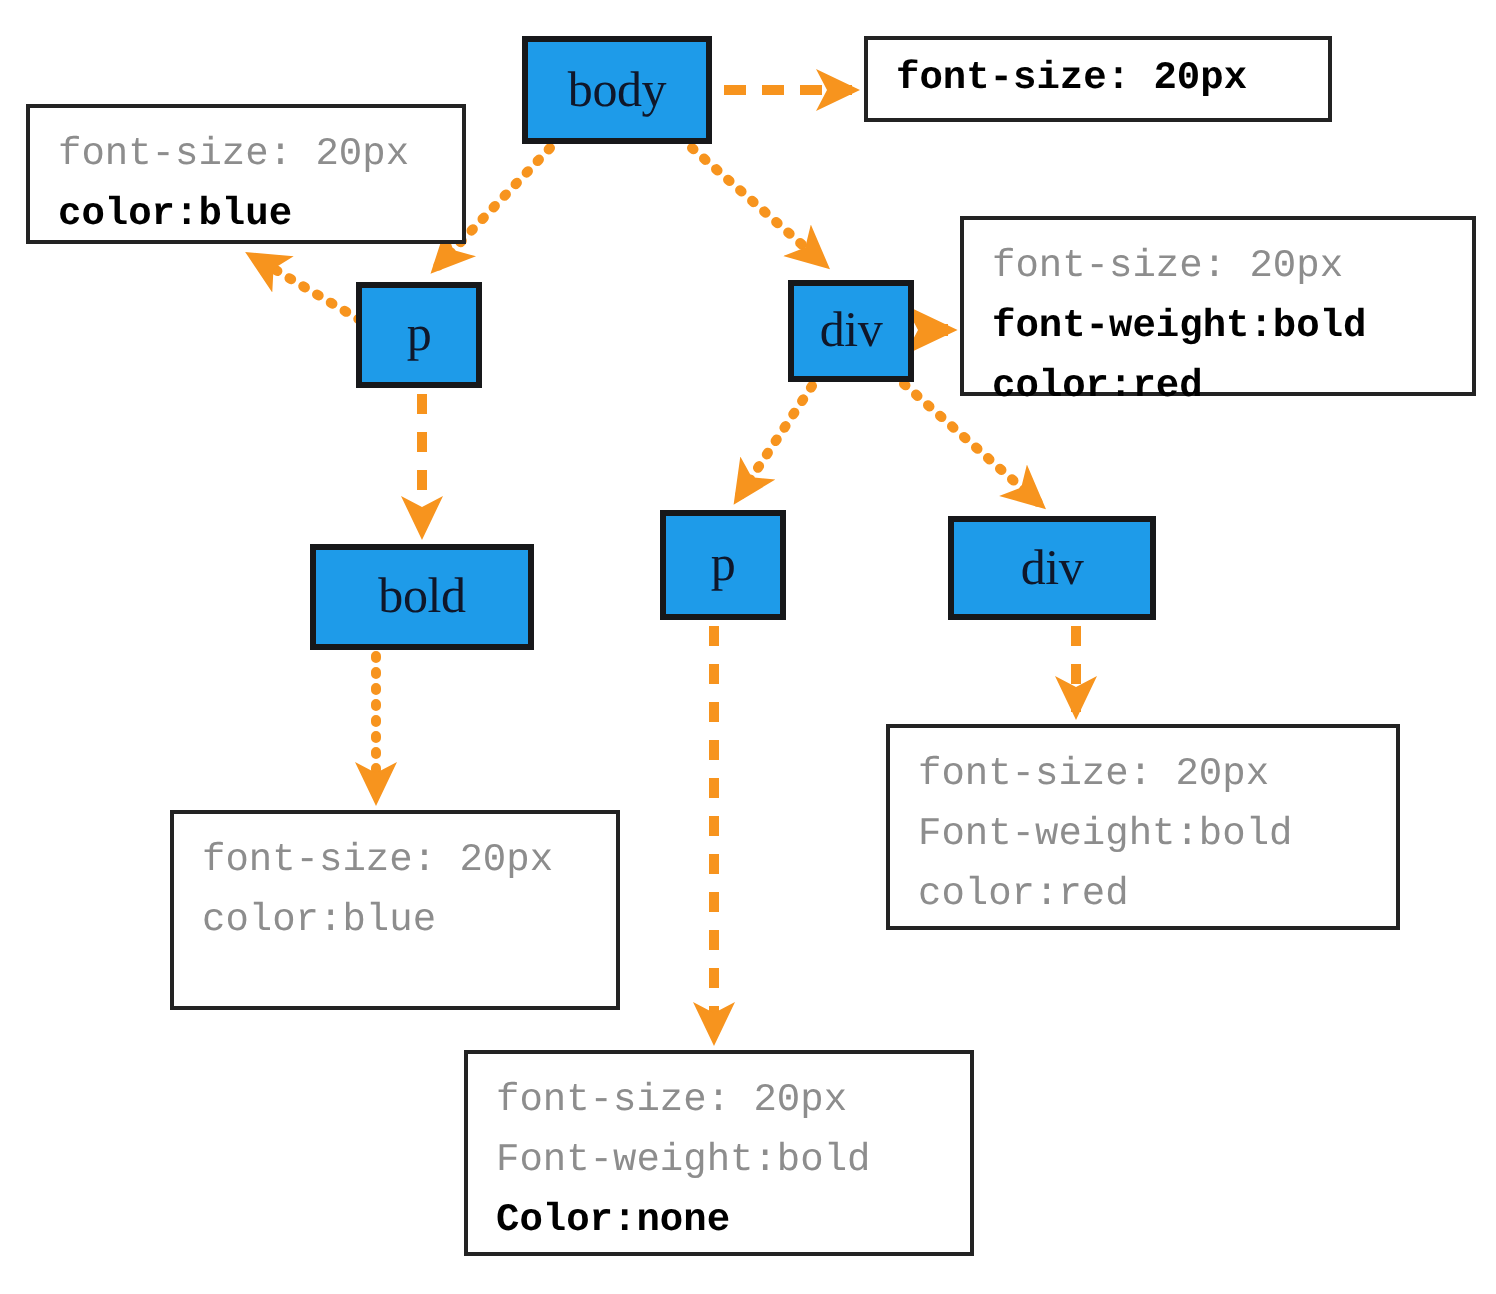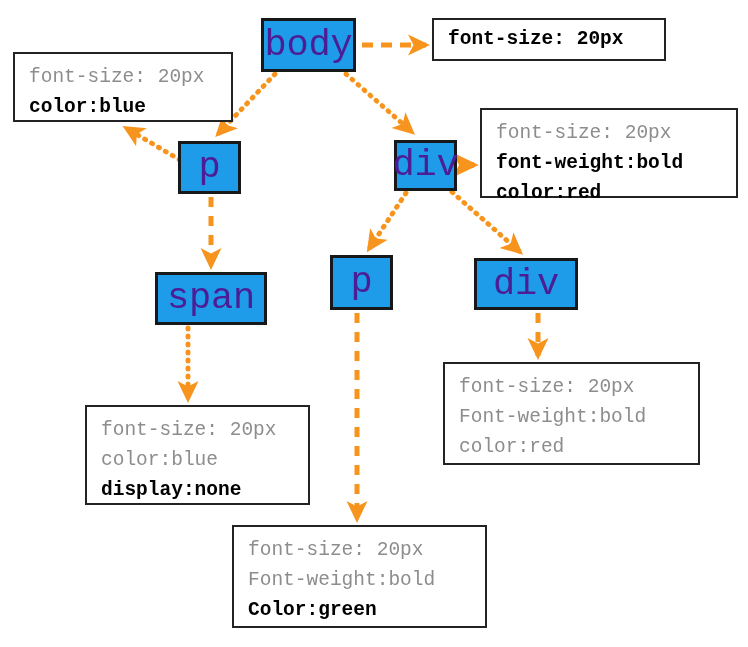--- a/index.html
+++ b/index.html
@@ -25,23 +25,23 @@
   }
   
   .node {
     position: absolute;
     background: #1E9BE9;
     border: 3px solid #17181a;
     box-sizing: border-box;
     display: flex;
     align-items: center;
     justify-content: center;
-    color: #4c1d95;
-    font-family: Liberation Mono, monospace;
-    font-size: 37px;
+    color: #0f172a;
+    font-family: Liberation Serif, serif;
+    font-size: 25px;
     line-height: 1;
     letter-spacing: -0.2px;
     z-index: 3;
   }
   
   .stylebox {
     position: absolute;
     background: #ffffff;
     border: 2px solid #232323;
     box-sizing: border-box;
@@ -105,21 +105,21 @@
   <div class="node" style="left: 261px; top: 18px; width: 95px; height: 54px; background: rgb(30, 155, 233); border-color: rgb(23, 24, 26);">
       <span>body</span>
     </div>
   <div class="node" style="left: 178px; top: 141px; width: 63px; height: 53px; background: rgb(30, 155, 233); border-color: rgb(23, 24, 26);">
       <span>p</span>
     </div>
   <div class="node" style="left: 394px; top: 140px; width: 63px; height: 51px; background: rgb(30, 155, 233); border-color: rgb(23, 24, 26);">
       <span>div</span>
     </div>
   <div class="node" style="left: 155px; top: 272px; width: 112px; height: 53px; background: rgb(30, 155, 233); border-color: rgb(23, 24, 26);">
-      <span>span</span>
+      <span>bold</span>
     </div>
   <div class="node" style="left: 330px; top: 255px; width: 63px; height: 55px; background: rgb(30, 155, 233); border-color: rgb(23, 24, 26);">
       <span>p</span>
     </div>
   <div class="node" style="left: 474px; top: 258px; width: 104px; height: 52px; background: rgb(30, 155, 233); border-color: rgb(23, 24, 26);">
       <span>div</span>
     </div>
 
   <div class="stylebox compact" style="left: 432px; top: 18px; width: 234px; height: 43px; border-color: rgb(35, 35, 35);">
       <div>
@@ -136,31 +136,30 @@
       <div>
         <span class="line dim">font-size: 20px</span>
         <span class="line strong">font-weight:bold</span>
         <span class="line strong">color:red</span>
       </div>
     </div>
   <div class="stylebox" style="left: 85px; top: 405px; width: 225px; height: 100px; border-color: rgb(35, 35, 35);">
       <div>
         <span class="line dim">font-size: 20px</span>
         <span class="line dim">color:blue</span>
-        <span class="line strong">display:none</span>
       </div>
     </div>
   <div class="stylebox" style="left: 443px; top: 362px; width: 257px; height: 103px; border-color: rgb(35, 35, 35);">
       <div>
         <span class="line dim">font-size: 20px</span>
         <span class="line dim">Font-weight:bold</span>
         <span class="line dim">color:red</span>
       </div>
     </div>
   <div class="stylebox" style="left: 232px; top: 525px; width: 255px; height: 103px; border-color: rgb(35, 35, 35);">
       <div>
         <span class="line dim">font-size: 20px</span>
         <span class="line dim">Font-weight:bold</span>
-        <span class="line strong">Color:green</span>
+        <span class="line strong">Color:none</span>
       </div>
     </div>
 
 </div>
 
 </body></html>

